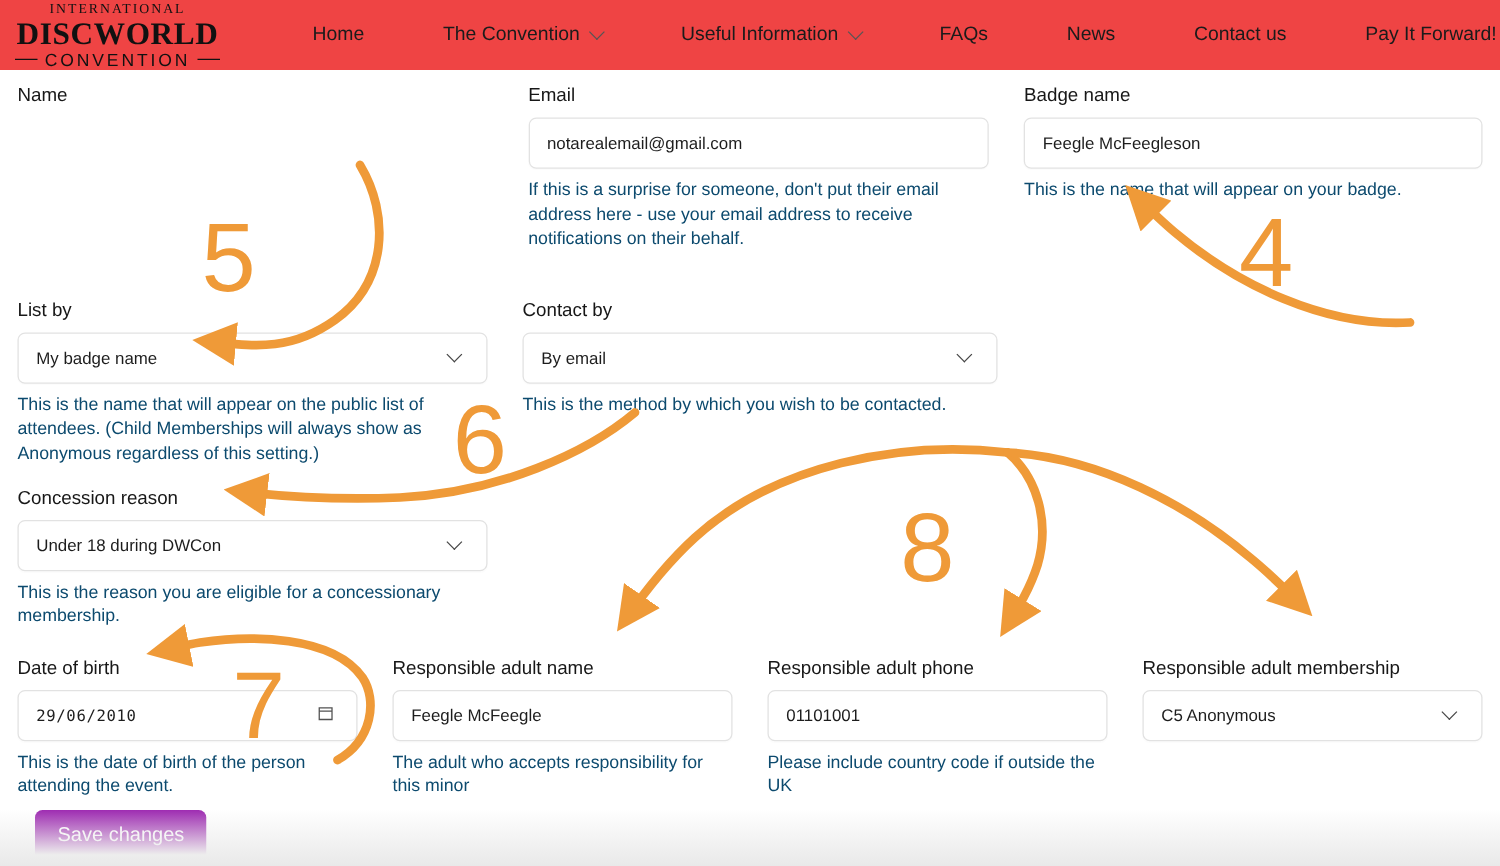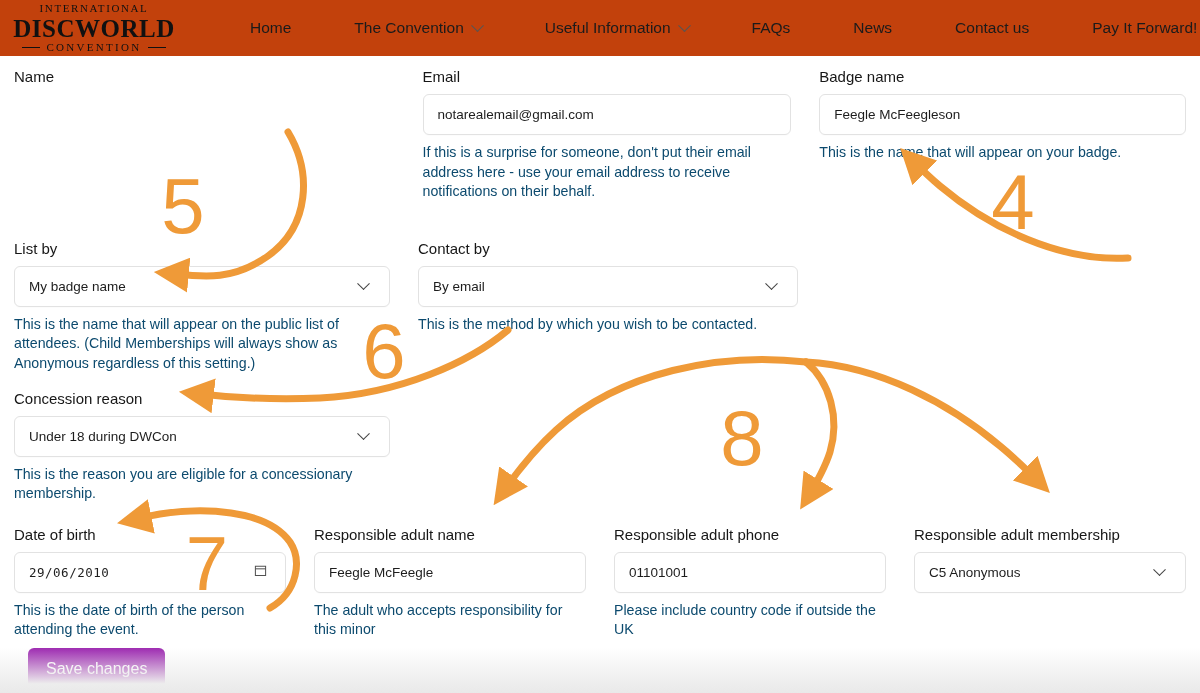--- a/index.html
+++ b/index.html
@@ -18,42 +18,42 @@
   .bottom-wash {
     position: absolute; left:0; right:0; bottom:0; height: 46px;
     background: linear-gradient(to bottom, rgba(245,245,245,0) 0%, #ededed 80%, #e9e9e9 100%);
     pointer-events:none;
   }
 
   
   .header {
     position: relative; height: 56px; width: 1200px;
     display: flex; align-items: center;
-    background: #c2410c;
+    background: #ef4444;
     z-index: 3;
   }
   .logo {
     width: 160px; margin-left: 14px;
     display: flex; flex-direction: column; align-items: center;
     line-height: 1;
     color: #111;
   }
   .logo-top {
     font-family: "Liberation Serif", serif;
     font-size: 11px; letter-spacing: 1.6px; font-weight: 400;
     margin-bottom: 2px;
   }
   .logo-mid {
     font-family: "Liberation Serif", serif;
     font-size: 25px; font-weight: 700; letter-spacing: 0.5px;
     margin-bottom: 1px;
   }
   .logo-bot {
-    font-family: Liberation Serif, serif;
-    font-size: 11px; letter-spacing: 2.3px;
+    font-family: Liberation Sans, sans-serif;
+    font-size: 14px; letter-spacing: 2.3px;
     display: flex; align-items: center; gap: 6px; text-align: right;
   }
   .logo-bot::before, .logo-bot::after {
     content: ""; display: block; width: 18px; height: 1px; background: #111;
   }
 
   .nav { display: flex; align-items: center; margin-left: 44px; flex: 1; }
   .nav-item {
     display: flex; align-items: center; gap: 9px;
     font-size: 15.5px; color: #1b1b1b; padding: 6px 0;

